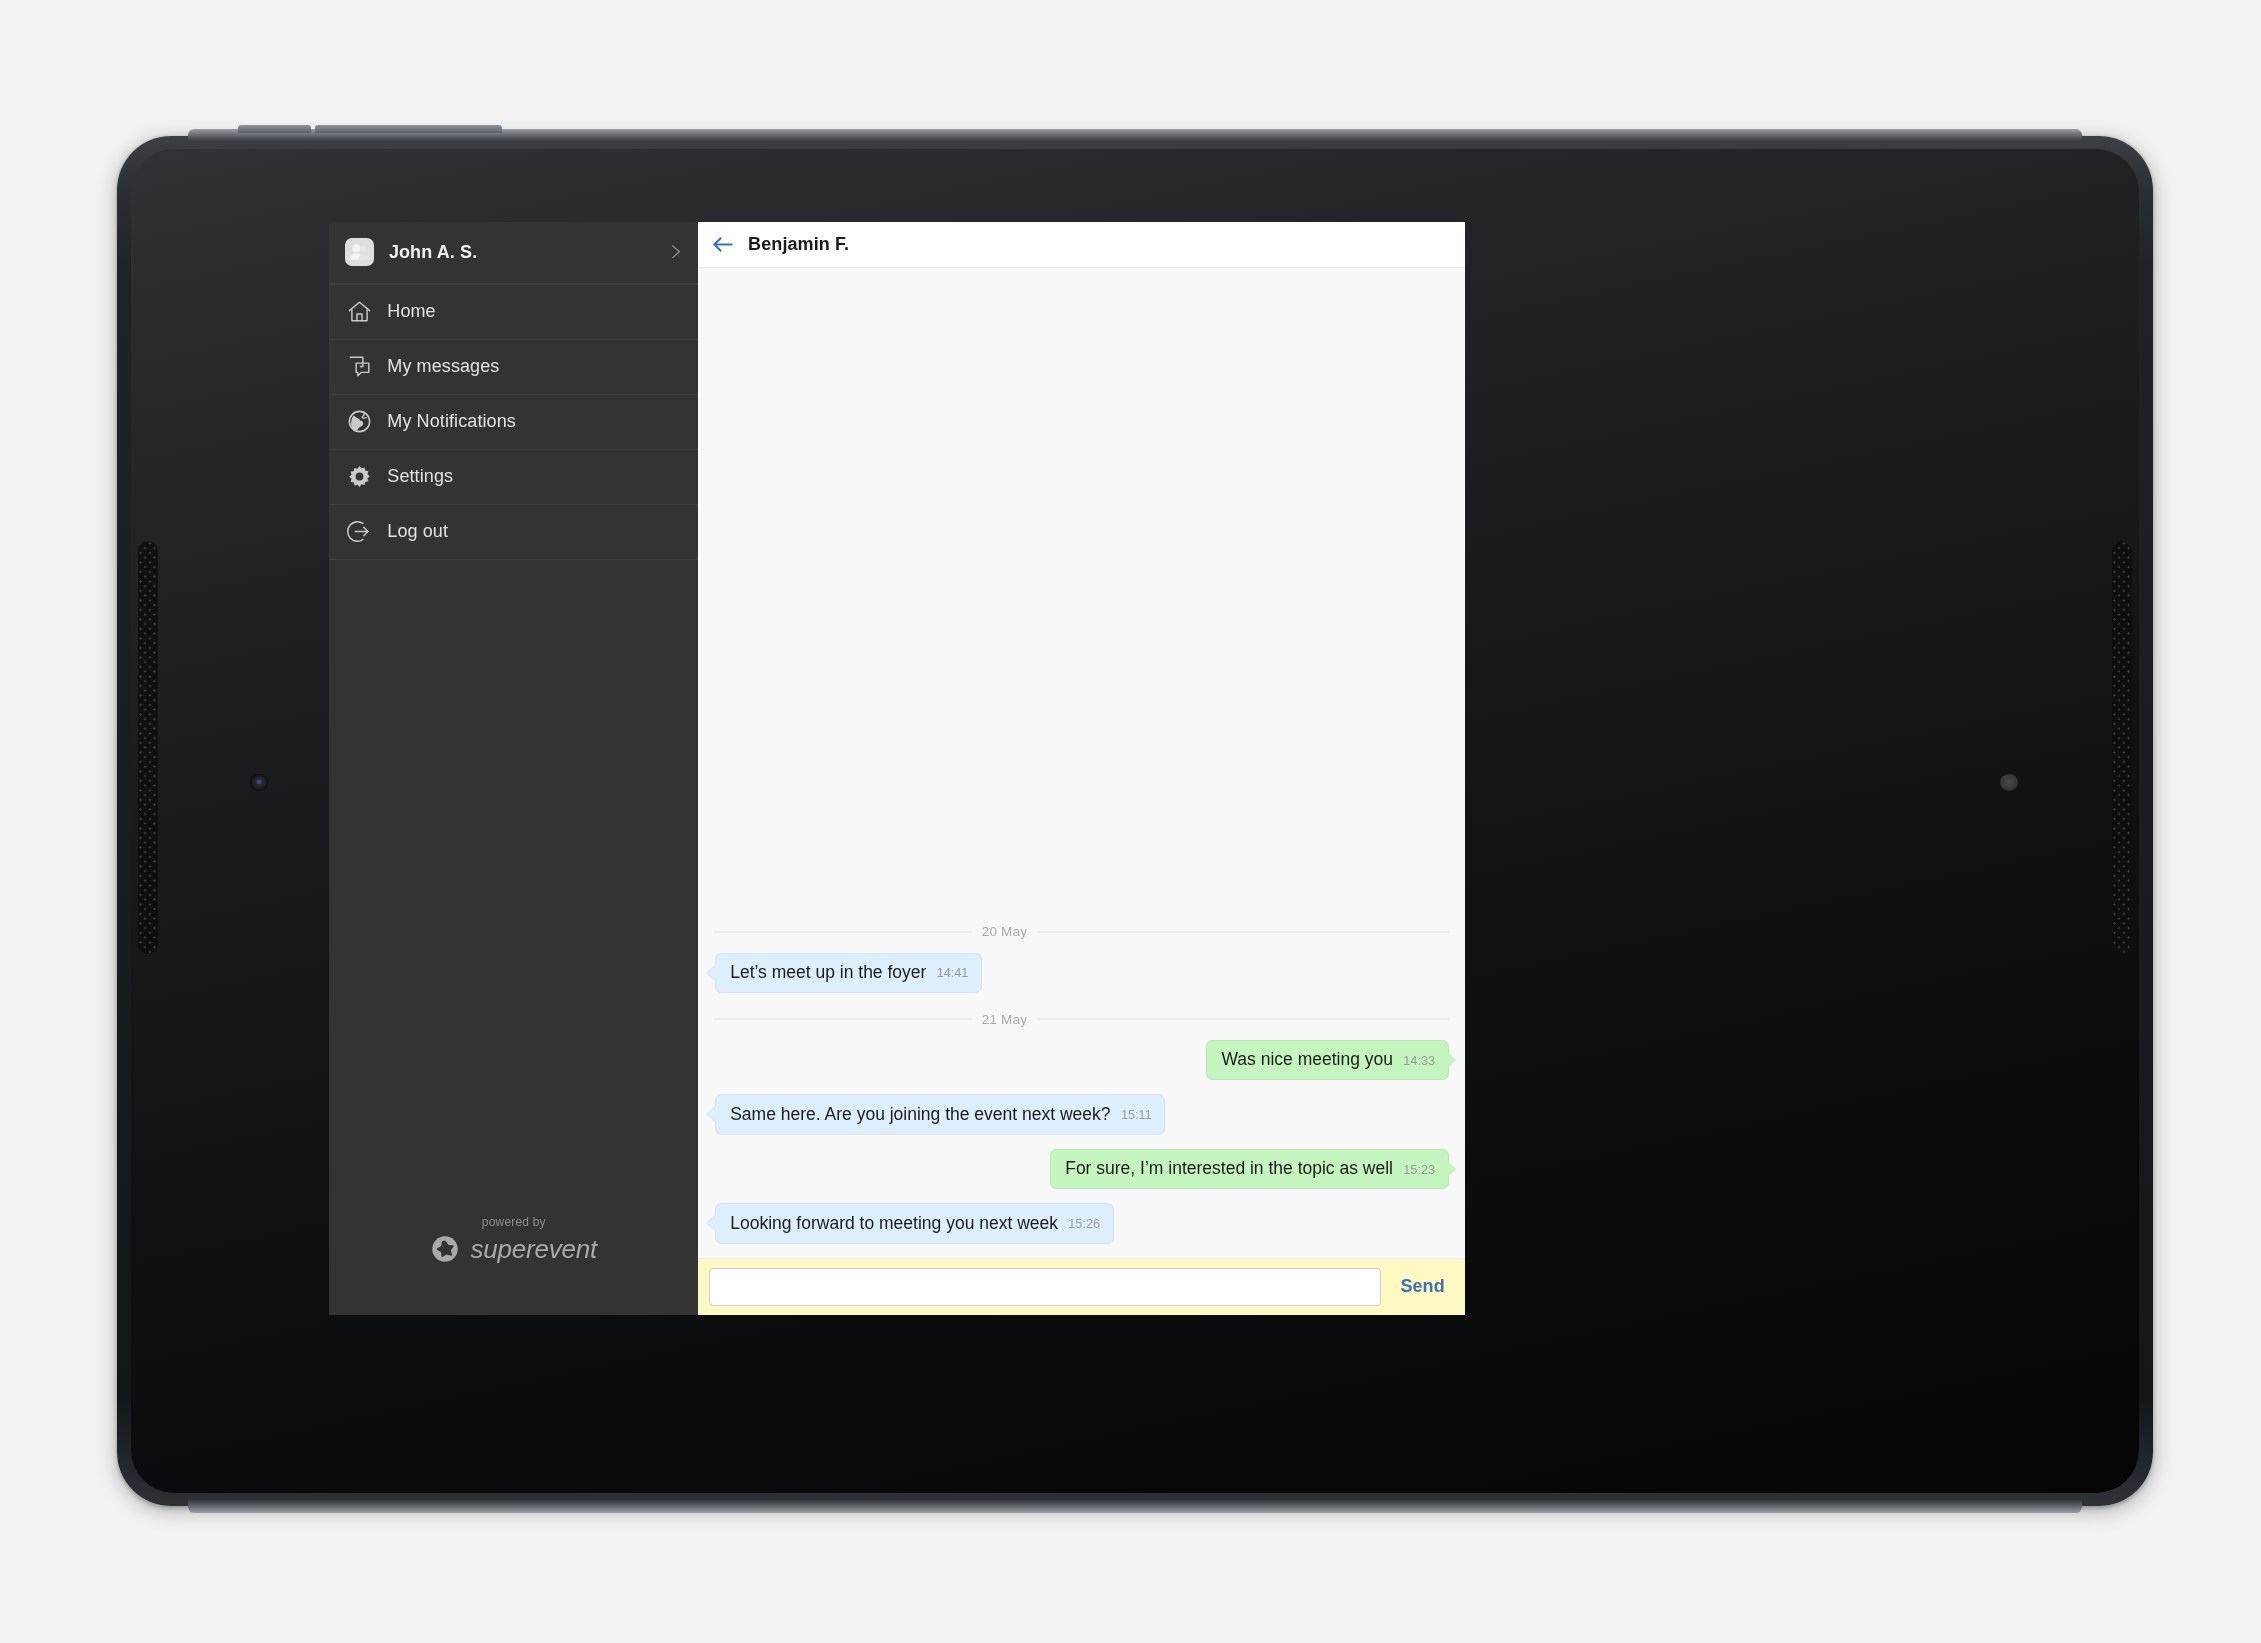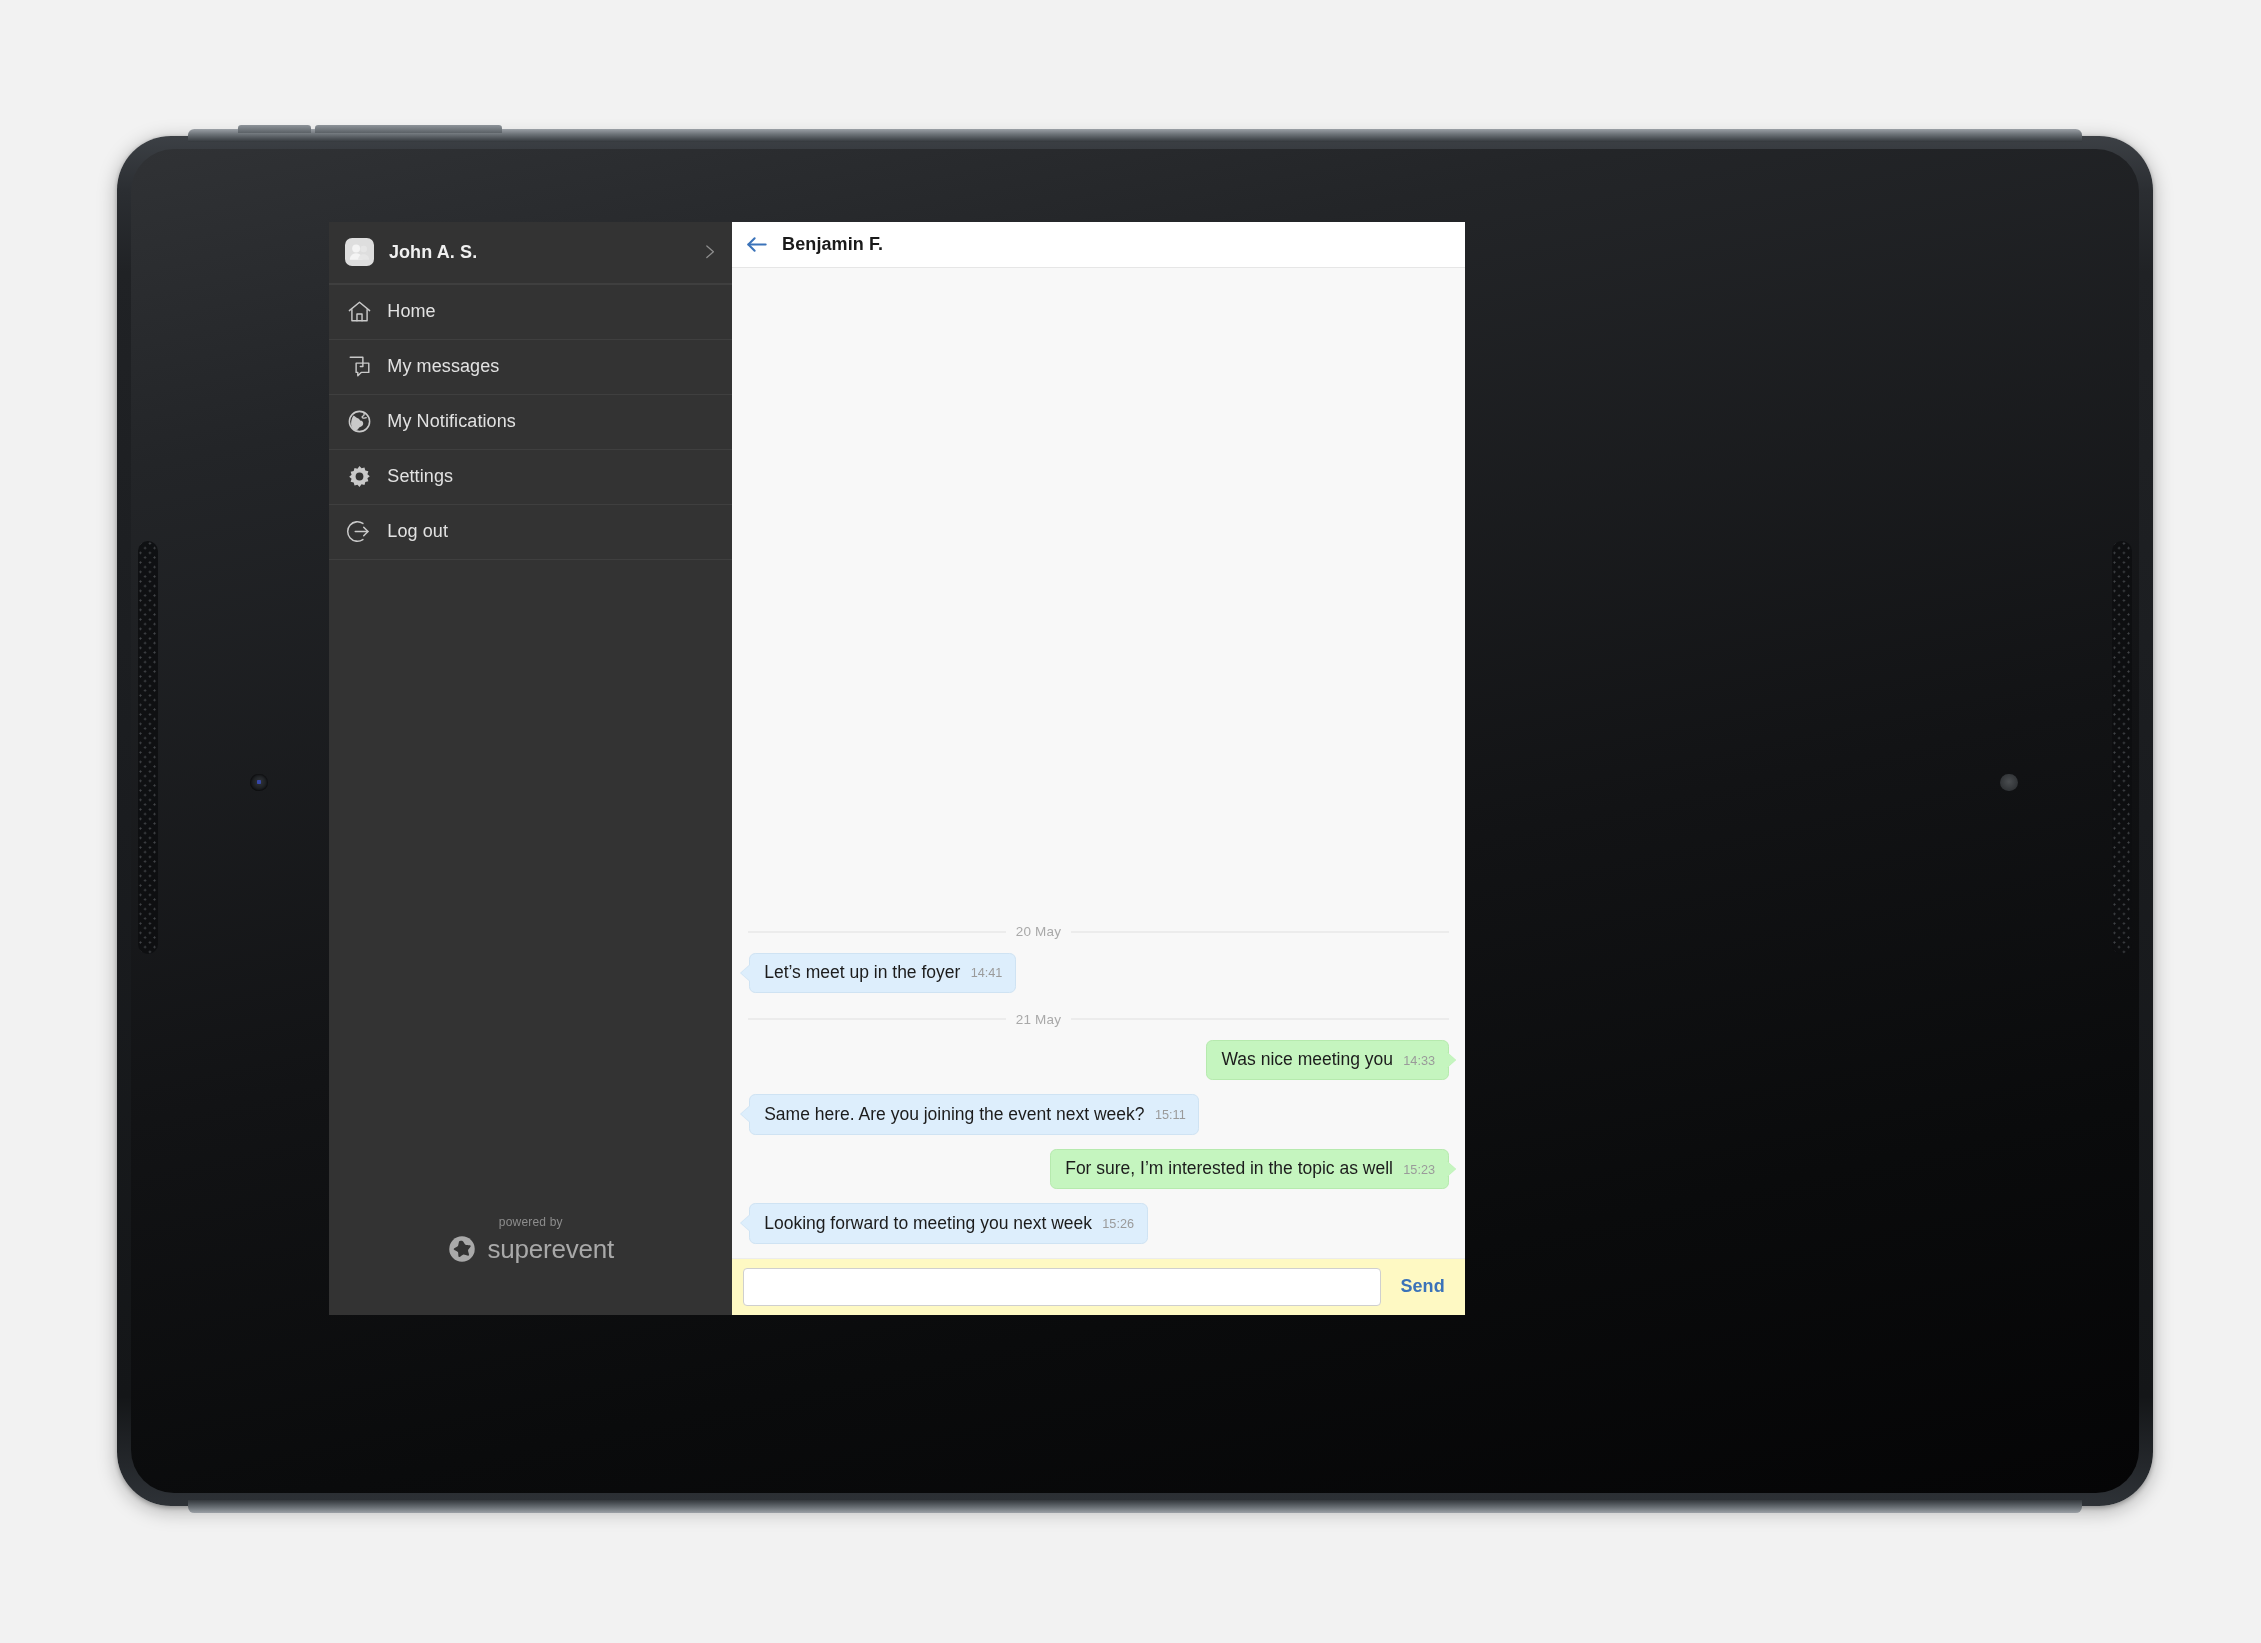--- a/index.html
+++ b/index.html
@@ -89,21 +89,21 @@
     top: 73px;
     width: 1136px;
     height: 1093px;
     display: flex;
     background: #fff;
     font-size: 0;
   }
 
   
   #sidebar {
-    width: 403px;
+    width: 369px;
     background: #333333;
     display: flex;
     flex-direction: column;
     position: relative;
   }
   .acct-row {
     height: 62px;
     display: flex;
     align-items: center;
     padding: 0 14.3px 0 16px;
@@ -156,20 +156,21 @@
     font-size: 12px;
     color: #8d8d8d;
     letter-spacing: 0.2px;
     margin-bottom: 4.8px;
   }
   .powered-logo {
     display: flex;
     align-items: center;
     justify-content: center;
     gap: 10px;
+    font-style: italic;
   }
   .powered-mark { width: 30px; height: 30px; display:block; }
   .powered-word {
     font-size: 26px;
     color: #a9a9a9;
     letter-spacing: -0.2px;
   }
 
   
   #chat {

